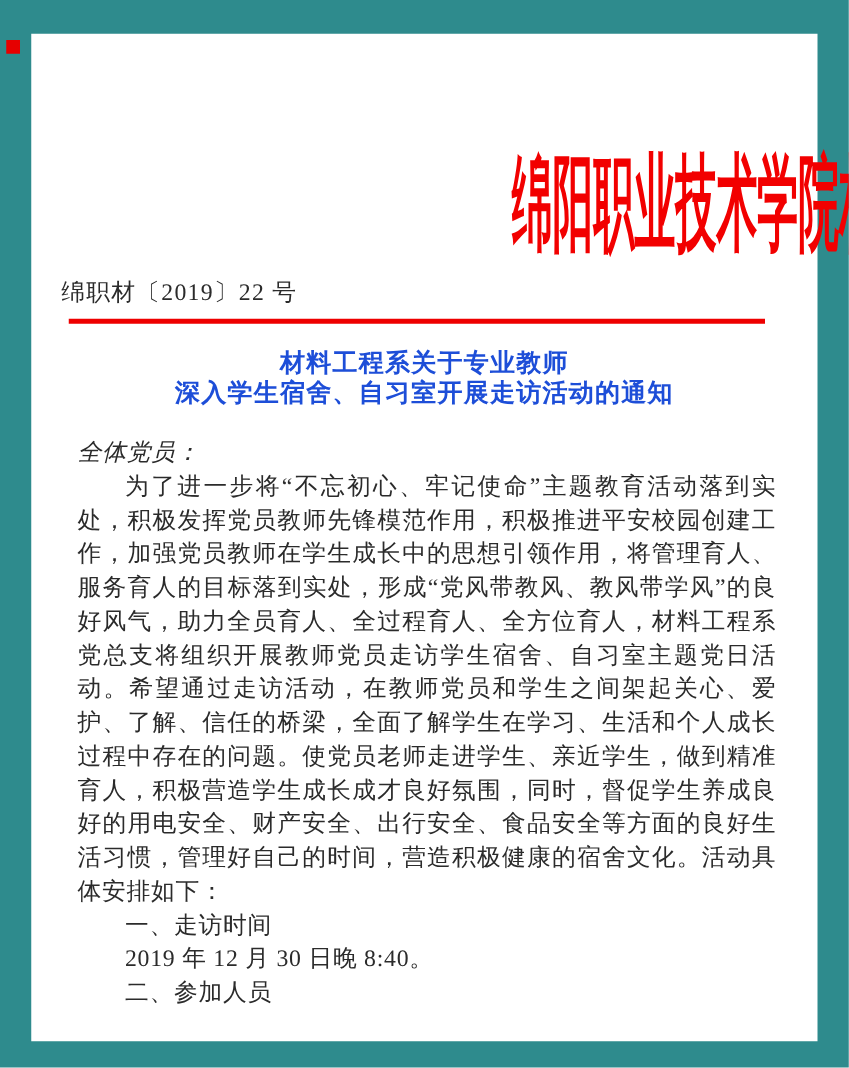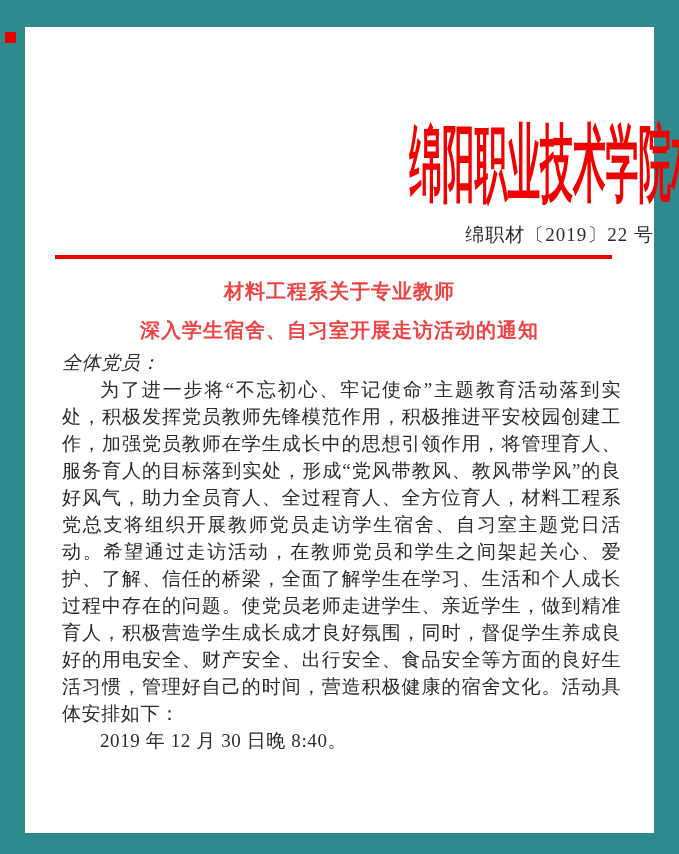--- a/index.html
+++ b/index.html
@@ -50,21 +50,22 @@
     letter-spacing: 0;
     transform: scaleX(0.39);
     transform-origin: center;
     font-family: "Liberation Serif", "DejaVu Serif", serif;
   }
   .doc-number {
     position: absolute;
     left: 0;
     top: 196px;
     width: 100%;
-    text-align: right;
+    text-align: left;
+    padding-left: 24px;
     box-sizing: border-box;
     font-size: 19px;
     line-height: 24px;
     color: #2b2b2b;
     letter-spacing: 1px;
   }
   .red-rule {
     position: absolute;
     left: 30px;
     top: 228px;
@@ -74,25 +75,25 @@
   }
   .notice-title {
     position: absolute;
     left: 0;
     top: 252px;
     width: 100%;
     text-align: center;
     font-weight: 700;
     font-size: 20px;
     line-height: 24px;
-    color: #ef4444;
+    color: #1d4ed8;
     letter-spacing: 1px;
   }
   .notice-title .t2 {
-    margin-top: 15px;
+    margin-top: 0;
   }
   .doc-body {
     position: absolute;
     left: 37px;
     top: 322px;
     width: 559px;
     font-size: 19px;
     line-height: 27px;
     color: #2b2b2b;
     letter-spacing: 0.6px;
@@ -126,16 +127,18 @@
   <div class="red-rule"></div>
 
   <div class="notice-title">
     <div class="t1">材料工程系关于专业教师</div>
     <div class="t2">深入学生宿舍、自习室开展走访活动的通知</div>
   </div>
 
   <div class="doc-body">
     <div class="salutation">全体党员：</div>
     <div class="para">为了进一步将“不忘初心、牢记使命”主题教育活动落到实处，积极发挥党员教师先锋模范作用，积极推进平安校园创建工作，加强党员教师在学生成长中的思想引领作用，将管理育人、服务育人的目标落到实处，形成“党风带教风、教风带学风”的良好风气，助力全员育人、全过程育人、全方位育人，材料工程系党总支将组织开展教师党员走访学生宿舍、自习室主题党日活动。希望通过走访活动，在教师党员和学生之间架起关心、爱护、了解、信任的桥梁，全面了解学生在学习、生活和个人成长过程中存在的问题。使党员老师走进学生、亲近学生，做到精准育人，积极营造学生成长成才良好氛围，同时，督促学生养成良好的用电安全、财产安全、出行安全、食品安全等方面的良好生活习惯，管理好自己的时间，营造积极健康的宿舍文化。活动具体安排如下：</div>
+    <div class="section-line">一、走访时间</div>
     <div class="section-line">2019 年 12 月 30 日晚 8:40。</div>
+    <div class="section-line">二、参加人员</div>
   </div>
 
 </div>
 
 </body></html>

